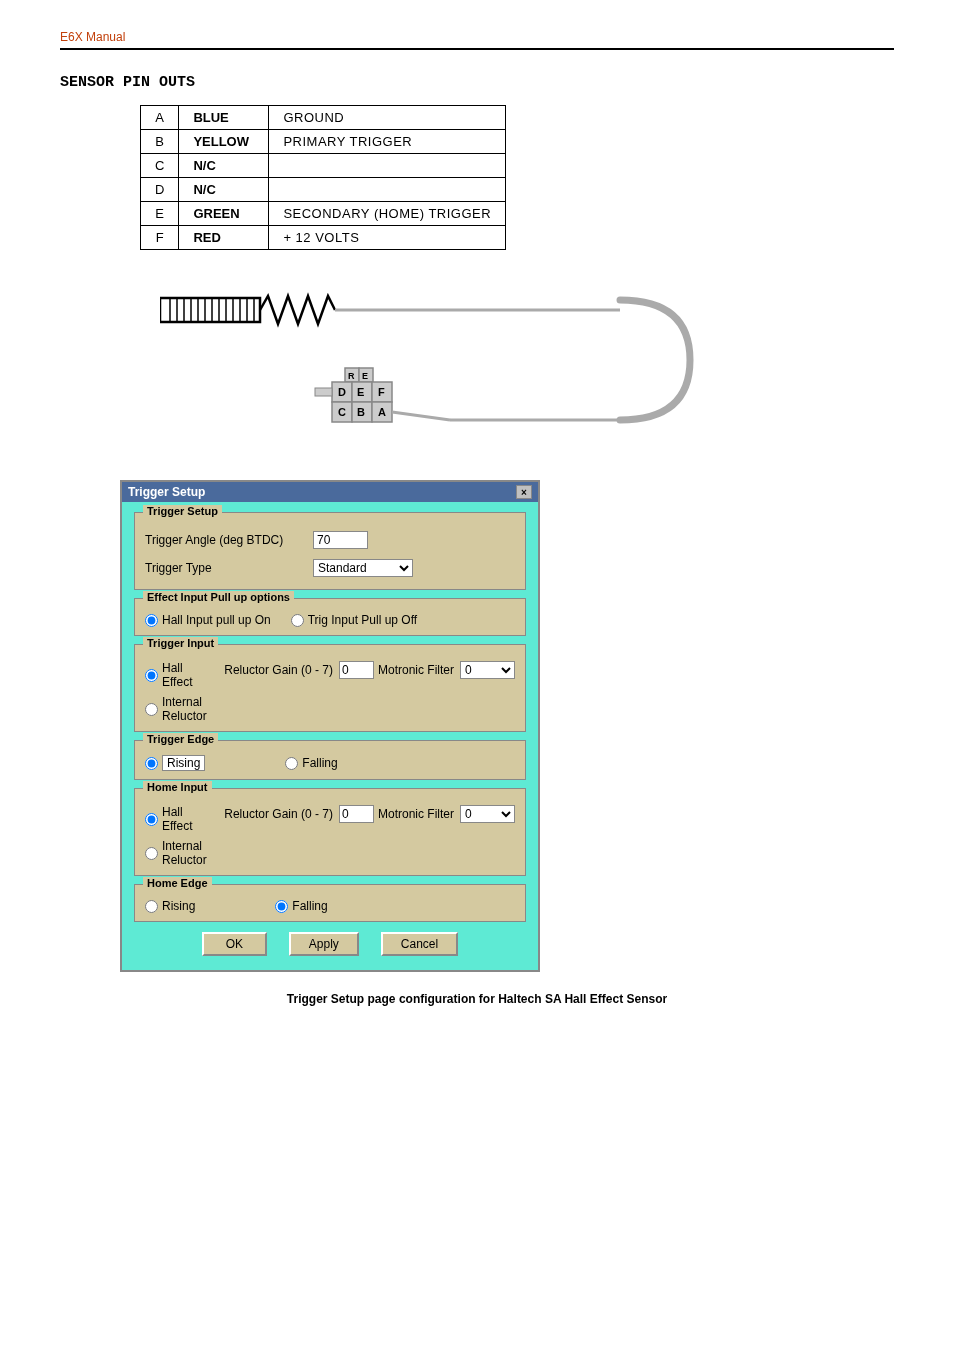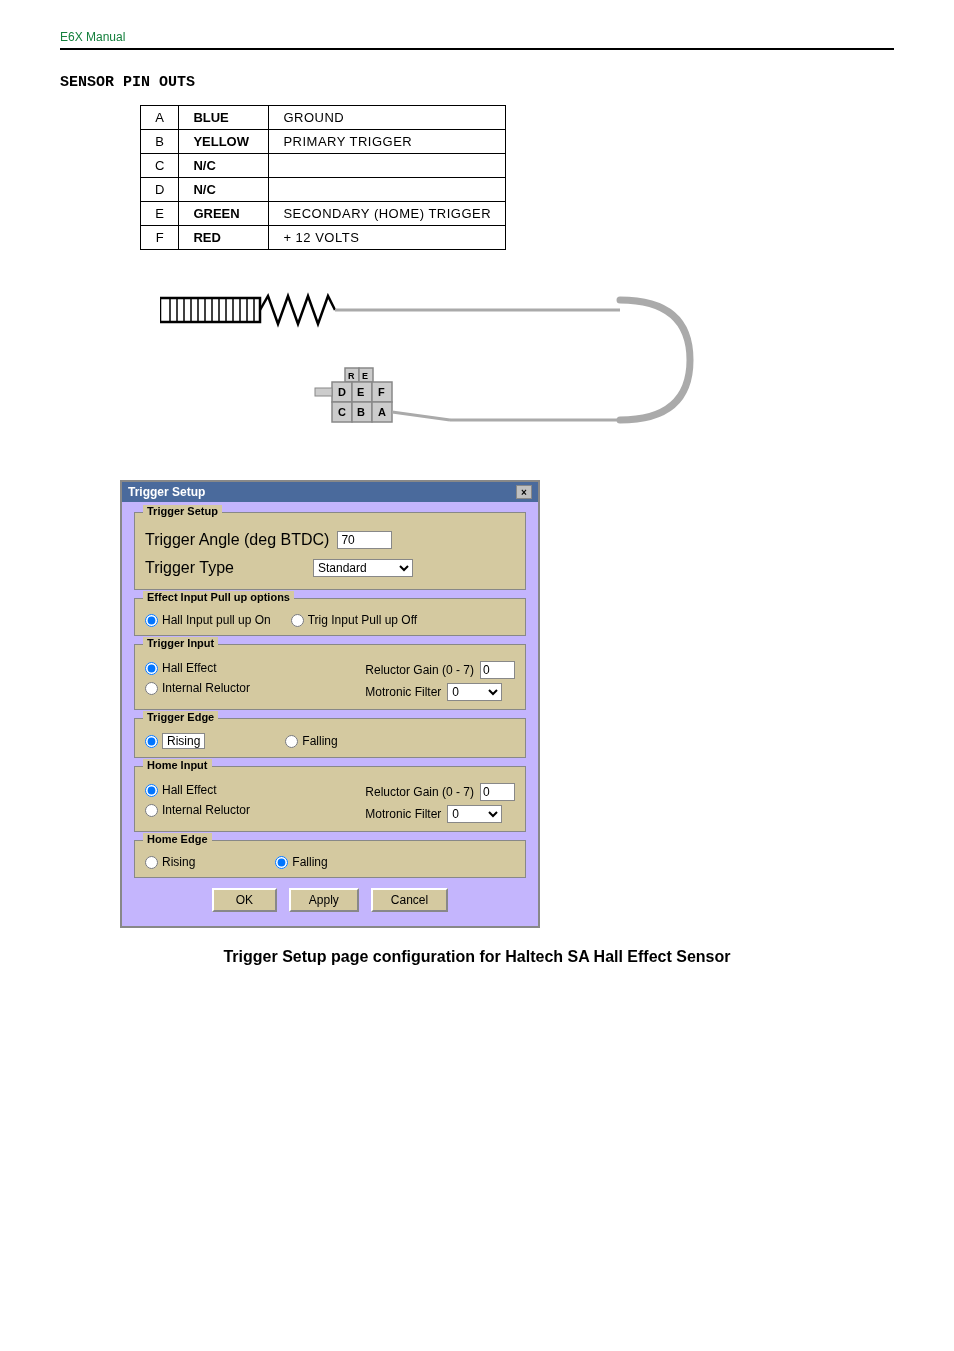--- a/index.html
+++ b/index.html
@@ -11,21 +11,21 @@
       width: 954px;
       min-height: 1351px;
     }
 
     .page {
       padding: 30px 60px;
     }
 
     .header-line {
       font-size: 12px;
-      color: #15803d;
+      color: #c2410c;
       margin-bottom: 4px;
     }
 
     .divider {
       border: none;
       border-top: 2px solid #000;
       margin-bottom: 24px;
     }
 
     .section-title {
@@ -62,21 +62,21 @@
     }
 
     
     .dialog-container {
       margin-left: 60px;
       margin-bottom: 20px;
     }
 
     .dialog {
       border: 2px solid #888;
-      background: #c4b5fd;
+      background: #5eead4;
       width: 420px;
       font-family: Arial, sans-serif;
       font-size: 12px;
     }
 
     .dialog-titlebar {
       background: #4a6a9c;
       color: #fff;
       padding: 3px 6px;
       display: flex;
@@ -123,21 +123,21 @@
     }
 
     .group-row {
       display: flex;
       align-items: center;
       margin-bottom: 4px;
       margin-top: 10px;
     }
 
     .group-row label {
-      font-size: 16px;
+      font-size: 12px;
       margin-right: 8px;
       min-width: 160px;
     }
 
     .group-row input[type="text"] {
       width: 55px;
       border: 1px solid #888;
       background: #fff;
       padding: 1px 3px;
       font-size: 12px;
@@ -169,21 +169,21 @@
       align-items: flex-start;
       gap: 10px;
     }
 
     .col-left {
       flex: 1;
     }
 
     .col-right {
       display: flex;
-      flex-direction: column;
+      flex-direction: row;
       gap: 4px;
       align-items: flex-start;
     }
 
     .gain-row {
       display: flex;
       align-items: center;
       gap: 6px;
       font-size: 12px;
     }
@@ -199,39 +199,39 @@
     .gain-row select {
       width: 90px;
       border: 1px solid #888;
       background: #fff;
       font-size: 12px;
     }
 
     .dialog-buttons {
       display: flex;
       justify-content: center;
-      gap: 12px;
+      gap: 22px;
       margin-top: 10px;
       margin-bottom: 4px;
     }
 
     .dialog-btn {
       background: #d4c9a0;
       border: 2px solid #888;
       border-top-color: #fff;
       border-left-color: #fff;
       padding: 3px 18px;
       font-size: 12px;
       cursor: pointer;
       min-width: 65px;
     }
 
     .caption {
       text-align: center;
-      font-size: 16px;
+      font-size: 12px;
       font-weight: bold;
       margin-bottom: 20px;
     }
 
     .page-number {
       text-align: center;
       font-size: 13px;
       margin-top: 30px;
     }
   </style>

